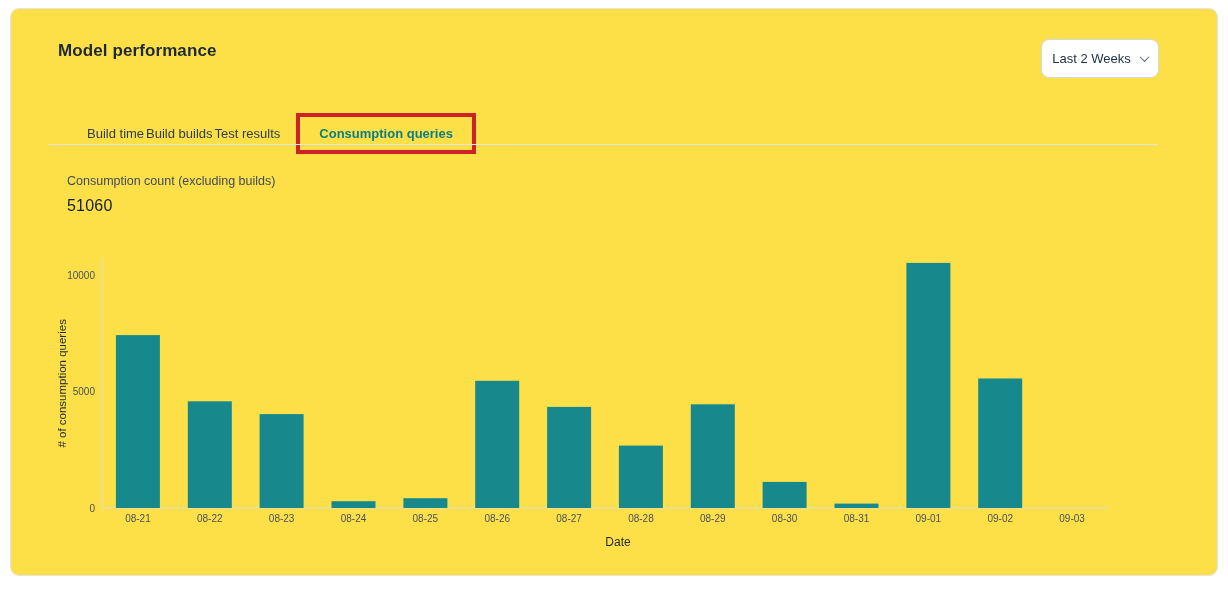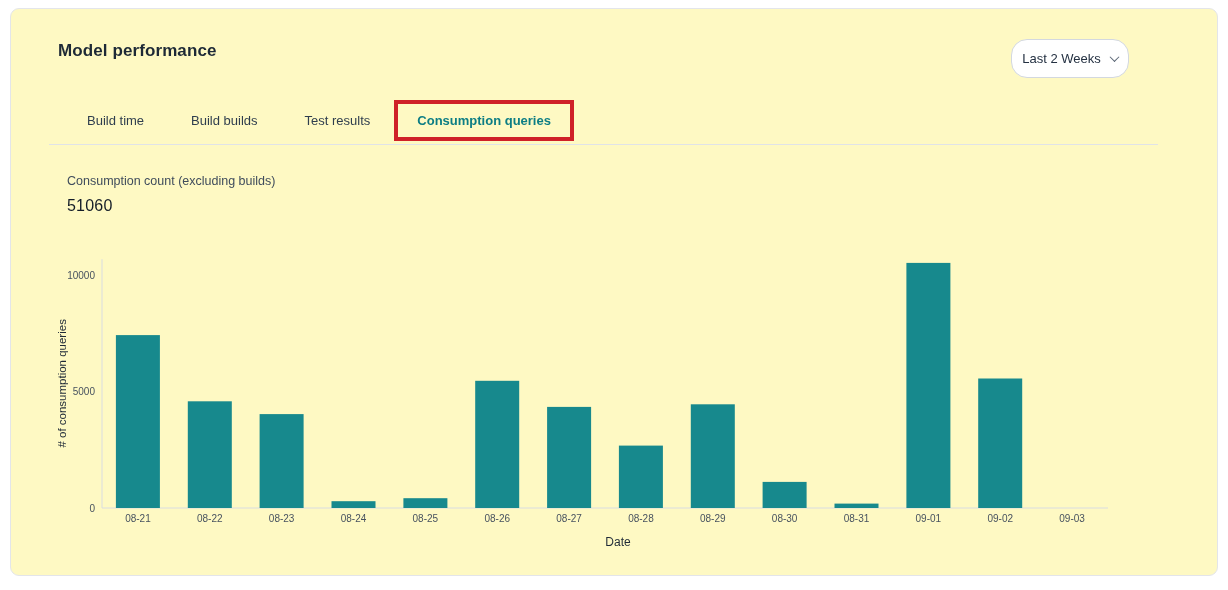--- a/index.html
+++ b/index.html
@@ -6,73 +6,73 @@
   html, body {
     width: 1228px; height: 590px;
     background: #ffffff;
     font-family: "Liberation Sans", sans-serif;
     overflow: hidden;
   }
   .card {
     position: absolute;
     left: 10px; top: 8px;
     width: 1208px; height: 568px;
-    background: #fef9c3;
+    background: #fde047;
     border: 1px solid #e3e5ea;
     border-radius: 9px;
   }
   .page-title {
     position: absolute;
     left: 47px; top: 32px;
     font-size: 17px;
     font-weight: 600;
     color: #1d2936;
     letter-spacing: 0.1px;
   }
   .range-select {
     position: absolute;
-    left: 1000px; top: 30px;
+    left: 1030px; top: 30px;
     width: 118px; height: 39px;
     display: inline-flex;
     align-items: center;
     justify-content: center;
     gap: 10px;
     background: #ffffff;
     border: 1px solid #d3d8df;
-    border-radius: 16px;
+    border-radius: 8px;
     font-family: inherit;
     font-size: 13px;
     color: #243142;
     cursor: pointer;
   }
   .chevron {
     width: 7px; height: 7px;
     border-right: 1.6px solid #5a6675;
     border-bottom: 1.6px solid #5a6675;
     transform: rotate(45deg) translate(-1px,-1px);
   }
   .tabs-row {
     position: absolute;
     left: 75px; top: 104px;
     height: 28px;
     display: flex;
-    align-items: flex-start;
-    gap: 45px;
+    align-items: flex-end;
   }
   .tab {
     font-size: 13px;
     color: #2f3e4e;
     white-space: nowrap;
     cursor: pointer;
     position: relative;
     padding: 0 1px;
   }
   .tab.active {
     color: #0c7d84;
     font-weight: 700;
+    margin-left: 37px;
   }
   .tab.active::after {
     content: "";
     position: absolute;
     left: -22px; right: -22px;
     top: -13px; bottom: -13px;
     border: 4px solid #cf2128;
     pointer-events: none;
   }
   .divider {

